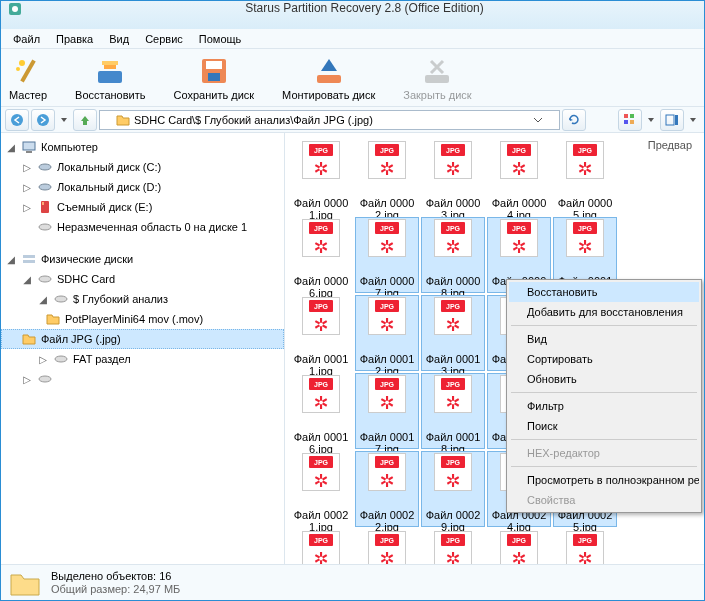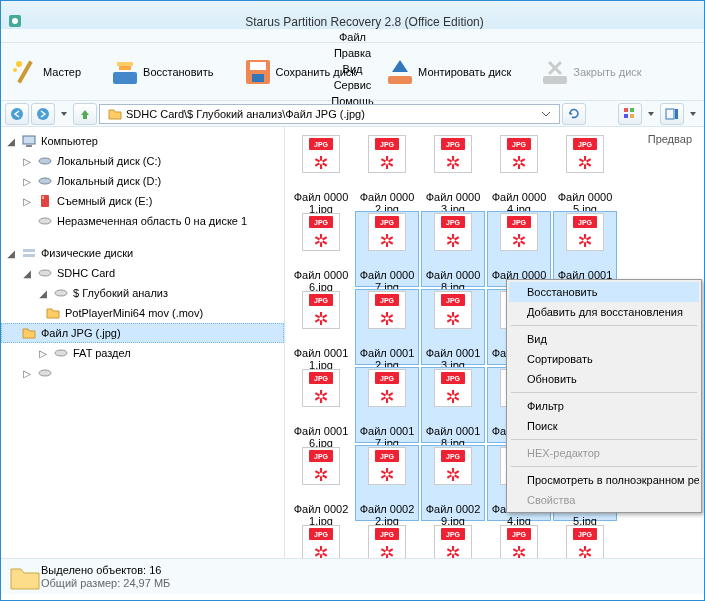--- a/index.html
+++ b/index.html
@@ -1,48 +1,48 @@
 <!DOCTYPE html>
 <html><head>
 <meta charset="utf-8">
 <style>
 * { box-sizing: border-box; margin: 0; padding: 0; font-family: "Segoe UI", Tahoma, sans-serif; font-size: 11px; }
 body { width: 705px; height: 601px; background: #fff; border: 1px solid #2a8dd4; overflow: hidden; position: relative; }
-.titlebar { height: 28px; background: linear-gradient(#e8f4fb,#d9edf9); display:flex; align-items:flex-end; padding:0 6px; color:#333; }
+.titlebar { height: 28px; background: linear-gradient(#e8f4fb,#d9edf9); display:flex; align-items:flex-start; padding:0 6px; color:#333; }
 .titlebar .icon { width:16px; height:16px; margin-right:8px; }
 .titlebar .title { flex:1; text-align:center; font-size:12px; color:#333; }
-.menubar { height:14px; display:flex; align-items:center; padding:0 4px; background:#f5fafd; border-bottom:1px solid #dce6ee;flex-direction:column; }
+.menubar { height:20px; display:flex; align-items:center; padding:0 4px; background:#f5fafd; border-bottom:1px solid #dce6ee; }
 .menubar .mitem { padding:2px 8px; cursor:default; }
 .toolbar { height:58px; background:#f5fafd; display:flex; align-items:center; padding:0 8px; gap:28px; border-bottom:1px solid #dce6ee; }
-.tbtn { display:flex; flex-direction:row; align-items:center; gap:2px; cursor:pointer; }
+.tbtn { display:flex; flex-direction:column; align-items:center; gap:2px; cursor:pointer; }
 .tbtn .ticon { width:32px; height:32px; display:flex; align-items:center; justify-content:center; }
 .tbtn .tlabel { font-size:11px; text-align:center; white-space:nowrap; }
 .tbtn.disabled { opacity:0.4; }
 .navbar { height:26px; background:#f5fafd; display:flex; align-items:center; padding:0 4px; gap:2px; border-bottom:1px solid #dce6ee; }
 .navbtn { width:24px; height:22px; border:1px solid #c5d6e4; border-radius:3px; background:linear-gradient(#fff,#e8f0f6); display:flex; align-items:center; justify-content:center; cursor:pointer; }
 .navbtn.small { width:14px; border:none; background:none; }
-.addrbar { flex:1; height:20px; border:1px solid #abc; background:#fff; display:flex; align-items:center; padding:0 8px; gap:4px; }
+.addrbar { flex:1; height:20px; border:1px solid #abc; background:#fff; display:flex; align-items:center; padding:0 16px; gap:4px; }
 .addrbar input { flex:1; border:none; outline:none; font-size:11px; }
 .main { display:flex; height:calc(100% - 28px - 20px - 58px - 26px - 36px); }
 .sidebar { width:284px; border-right:1px solid #dce6ee; overflow:auto; padding:4px 0; background:#fff; }
 .tree-node { display:flex; align-items:center; padding:2px 4px; gap:4px; cursor:default; white-space:nowrap; }
 .tree-node.sel { background:#cde8ff; border:1px dotted #7ab7e8; padding:1px 3px; }
 .tree-node .exp { width:12px; text-align:center; color:#666; font-size:10px; user-select:none; }
 .tree-node .nicon { width:16px; height:16px; display:inline-flex; align-items:center; justify-content:center; }
 .tree-indent-0{padding-left:4px;} .tree-indent-1{padding-left:20px;} .tree-indent-2{padding-left:36px;} .tree-indent-3{padding-left:28px;}
 .content { flex:1; overflow:auto; background:#fff; padding:6px 4px; position:relative; }
 .grid { display:grid; grid-template-columns:repeat(5,64px); gap:2px 2px; }
 .cell { width:64px; height:76px; display:flex; flex-direction:column; align-items:center; justify-content:flex-start; padding:2px; cursor:default; }
 .cell.sel { background:#cde8ff; border:1px solid #7ab7e8; padding:1px; }
 .thumb { width:38px; height:46px; background:#fff; border:1px solid #ccc; display:flex; flex-direction:column; align-items:center; justify-content:flex-start; position:relative; }
 .badge { width:24px; height:12px; background:#e23; color:#fff; font-size:7px; font-weight:bold; display:flex; align-items:center; justify-content:center; margin-top:2px; border-radius:1px; }
 .splat { font-size:18px; color:#e23; margin-top:4px; line-height:1; }
 .fname { font-size:11px; text-align:center; line-height:1.1; margin-top:18px; word-break:break-all; }
 .preview-lbl { position:absolute; right:12px; top:6px; font-size:11px; color:#555; }
-.statusbar { height:36px; background:#f5fafd; border-top:1px solid #dce6ee; display:flex; align-items:center; padding:0 8px; }
+.statusbar { height:36px; background:#f5fafd; border-top:1px solid #dce6ee; display:flex; align-items:center; padding:0 8px; gap:10px; }
 .statusbar .ficon { width:32px; height:28px; }
 .statusbar .stext { display:flex; flex-direction:column; gap:1px; }
 .ctxmenu { position:absolute; right:2px; top:278px; width:196px; background:#f0f0f0; border:1px solid #999; box-shadow:2px 2px 4px rgba(0,0,0,0.3); z-index:100; padding:2px; }
 .ctxitem { padding:4px 18px; cursor:default; white-space:nowrap; overflow:hidden; }
 .ctxitem.hi { background:#cde8ff; }
 .ctxitem.disabled { color:#999; }
 .ctxsep { height:1px; background:#ccc; margin:3px 2px; }
 svg { display:block; }
 </style>
 </head>

